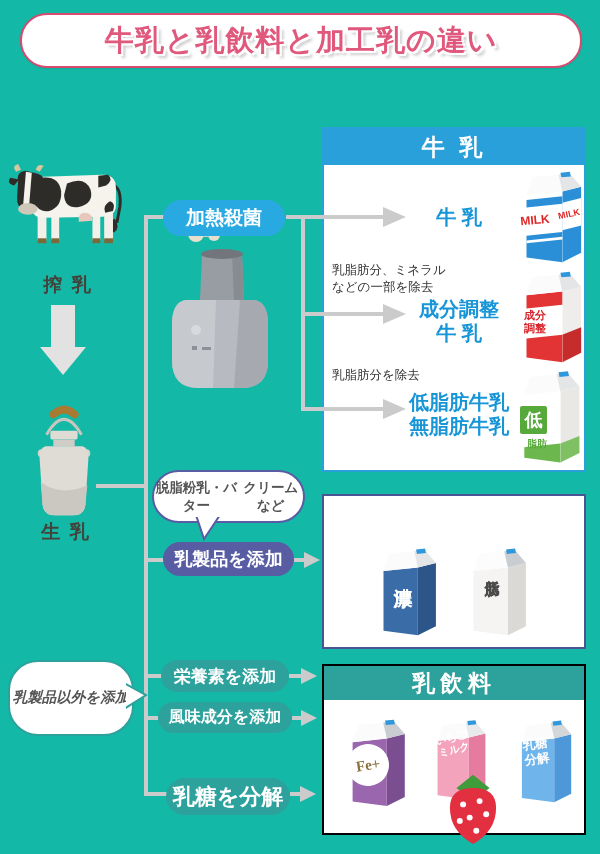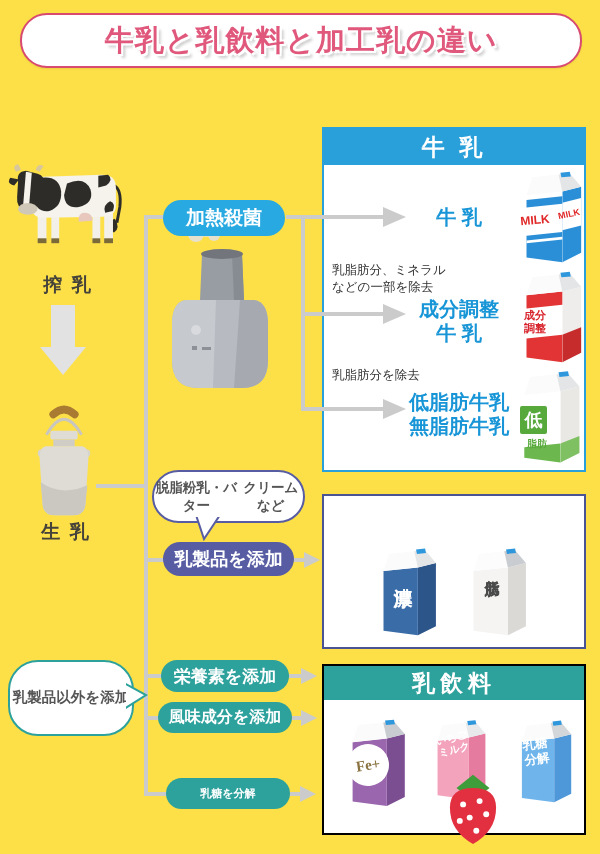--- a/index.html
+++ b/index.html
@@ -1,16 +1,16 @@
 <!DOCTYPE html>
 <html><head>
 <meta charset="utf-8">
 <style>
   html,body{margin:0;padding:0;background:#fff;}
-  .stage{position:relative;width:600px;height:854px;background:#fde047;overflow:hidden;
+  .stage{position:relative;width:600px;height:854px;background:#14b8a6;overflow:hidden;
          font-family:"Liberation Sans","DejaVu Sans",sans-serif;}
   .abs{position:absolute;}
   
   .title-box{position:absolute;left:20px;top:13px;width:558px;height:51px;
     border:2px solid #d84a70;border-radius:27px;background:#fff;
     display:flex;align-items:center;justify-content:center;box-shadow:0 1px 2px rgba(0,0,0,.08);}
   .title-text{font-size:29px;font-weight:800;color:#e0587c;letter-spacing:1px;white-space:nowrap;
     text-shadow:2px 2px 0 #fff,-2px 2px 0 #fff,2px -2px 0 #fff,-2px -2px 0 #fff,4px 4px 3px #c9c9c9;}
   
   .line{position:absolute;background:#cbcbcb;z-index:5;}
@@ -20,21 +20,21 @@
   
   .pill{position:absolute;z-index:7;color:#fff;font-weight:800;display:flex;align-items:center;
         justify-content:center;white-space:nowrap;border-radius:20px;}
   .pill-blue{background:#29a9e1;}
   .pill-purple{background:#585da3;}
   .pill-teal{background:#2da19c;}
   
   .bubble{position:absolute;z-index:7;background:#fff;border:2px solid #585da3;border-radius:30px;
           display:flex;flex-direction:row;align-items:center;justify-content:center;
           color:#555;font-weight:700;text-align:center;}
-  .bubble-teal{border-color:#2da19c;}
+  .bubble-teal{border-color:#2da19c;font-style:italic;}
   
   .flow-label{position:absolute;font-size:19px;font-weight:600;color:#44423a;text-align:center;letter-spacing:2px;white-space:nowrap;}
   
   .bigarrow-shaft{position:absolute;left:51px;top:305px;width:24px;height:42px;background:#e2e2e2;}
   .bigarrow-head{position:absolute;left:40px;top:347px;width:0;height:0;
      border-left:23px solid transparent;border-right:23px solid transparent;border-top:28px solid #e2e2e2;}
   
   .box{position:absolute;background:#fff;z-index:3;}
   .box-hd{display:flex;align-items:center;justify-content:center;color:#fff;font-weight:800;white-space:nowrap;}
   .box-milk{left:322px;top:127px;width:260px;height:341px;border:2px solid #2aa0da;}
@@ -146,21 +146,21 @@
   <div class="ah ah-sm" style="left:301px;top:668px;"></div>
   <div class="line" style="left:292px;top:716px;width:11px;height:4px;"></div>
   <div class="ah ah-sm" style="left:301px;top:710px;"></div>
   <div class="line" style="left:290px;top:792px;width:12px;height:4px;"></div>
   <div class="ah ah-sm" style="left:300px;top:786px;"></div>
 
   <div class="pill pill-blue" style="left:163px;top:200px;width:122px;height:36px;font-size:19px;">加熱殺菌</div>
   <div class="pill pill-purple" style="left:163px;top:542px;width:131px;height:34px;font-size:18px;">乳製品を添加</div>
   <div class="pill pill-teal" style="left:161px;top:660px;width:128px;height:32px;font-size:17px;">栄養素を添加</div>
   <div class="pill pill-teal" style="left:158px;top:702px;width:134px;height:31px;font-size:16px;">風味成分を添加</div>
-  <div class="pill pill-teal" style="left:166px;top:778px;width:124px;height:31px;font-size:11px;">乳糖を分解</div>
+  <div class="pill pill-teal" style="left:166px;top:778px;width:124px;height:37px;font-size:22px;">乳糖を分解</div>
 
   <div class="bubble" style="left:152px;top:470px;width:149px;height:49px;font-size:13.5px;line-height:1.3;">
     <span>脱脂粉乳・バター</span>
     <span>クリームなど</span>
   </div>
   <svg class="abs" style="left:193px;top:517px;z-index:8;" width="30" height="26" viewBox="0 0 30 26">
     <path d="M3,-2 L11,22 L27,-2" fill="#fff" stroke="#585da3" stroke-width="2"></path>
   </svg>
 
   <div class="bubble bubble-teal" style="left:8px;top:660px;width:122px;height:72px;font-size:14.5px;line-height:1.35;">

